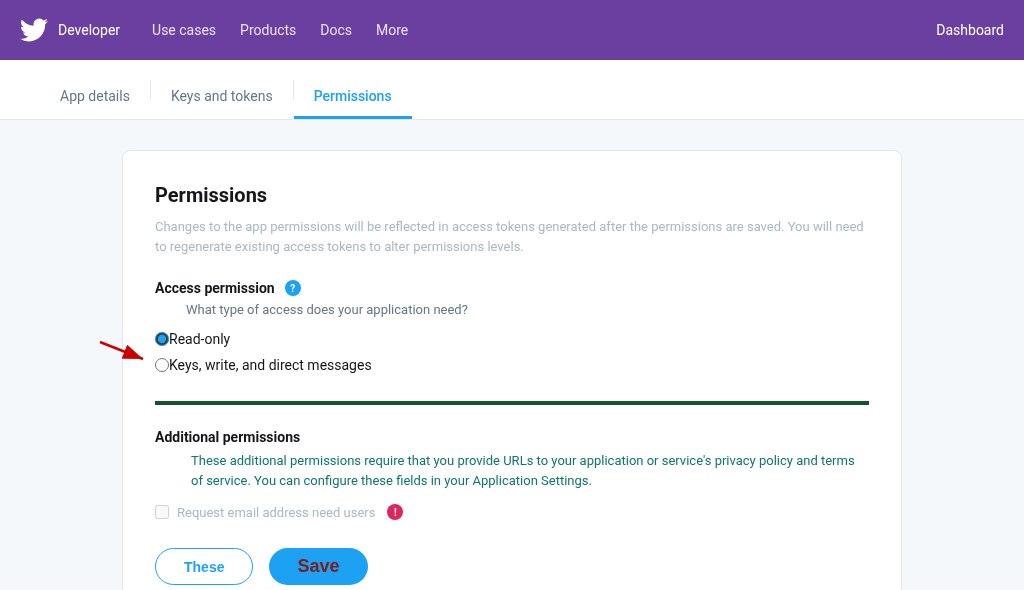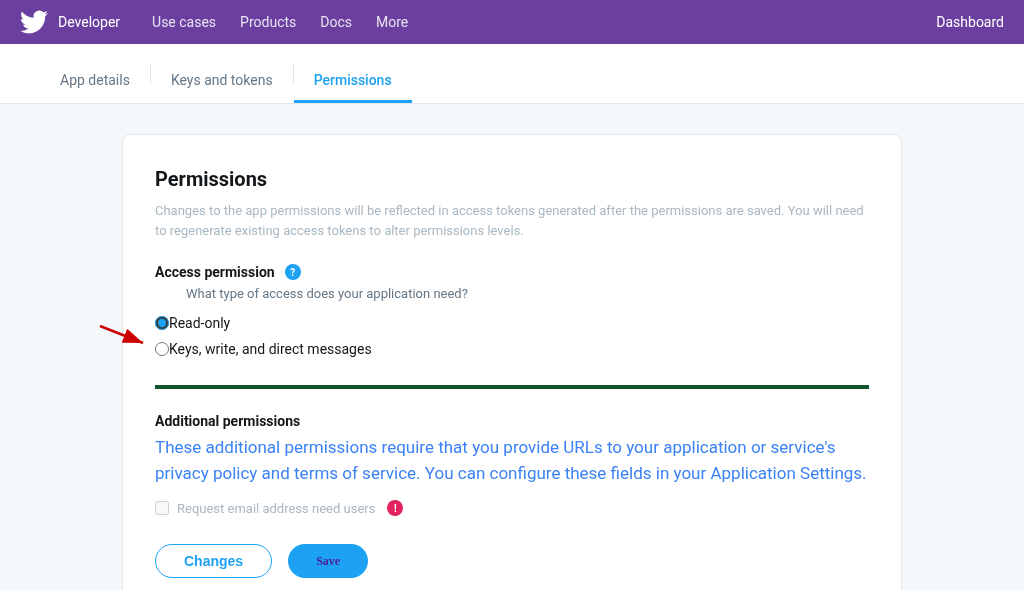--- a/index.html
+++ b/index.html
@@ -1,21 +1,21 @@
 <!DOCTYPE html>
 <html><head>
   <meta charset="utf-8">
   <style>
     * { box-sizing: border-box; margin: 0; padding: 0; }
     body { font-family: -apple-system, BlinkMacSystemFont, 'Segoe UI', Roboto, sans-serif; background: #f5f8fa; font-size: 14px; color: #333; }
 
     
     .navbar {
       background: #6b3fa0;
-      height: 44px;
+      height: 60px;
       display: flex;
       align-items: center;
       padding: 0 20px;
       color: white;
     }
     .navbar-brand {
       display: flex;
       align-items: center;
       gap: 10px;
       margin-right: 20px;
@@ -147,24 +147,25 @@
       cursor: pointer;
     }
 
     
     .additional-section {
       border-top: 4px solid #14532d;
       padding-top: 24px;
       margin-top: 4px;
     }
     .additional-desc {
-      color: #3b82f6;
-      font-size: 17px;
+      color: #0f766e;
+      font-size: 13px;
       line-height: 1.5;
       margin-bottom: 14px;
+      margin-left: 36px;
     }
     .checkbox-row {
       display: flex;
       align-items: center;
       gap: 8px;
     }
     .checkbox-row input[type=checkbox] {
       width: 14px;
       height: 14px;
     }
@@ -201,25 +202,24 @@
       color: #1da1f2;
       font-size: 14px;
       font-weight: 600;
       cursor: pointer;
     }
     .btn-save {
       padding: 8px 28px;
       border-radius: 20px;
       border: none;
       background: #1da1f2;
-      color: #4c1d95;
-      font-size: 12px;
+      color: #7f1d1d;
+      font-size: 18px;
       font-weight: 600;
       cursor: pointer;
-      font-family: Liberation Serif, serif;
     }
 
     
     .arrow-container {
       position: relative;
     }
     .red-arrow {
       position: absolute;
       left: -60px;
       top: 50%;
@@ -292,19 +292,19 @@
       </div>
       <p class="additional-desc">These additional permissions require that you provide URLs to your application or service's privacy policy and terms of service. You can configure these fields in your Application Settings.</p>
 
       <div class="checkbox-row">
         <input type="checkbox" disabled="" style="">
         <span class="checkbox-label-text">Request email address need users</span>
         <span class="info-dot">!</span>
       </div>
 
       <div class="button-row">
-        <button class="btn-cancel">Changes</button>
+        <button class="btn-cancel">These</button>
         <button class="btn-save">Save</button>
       </div>
     </div>
 
   </div>
 </div>
 
 </body></html>

